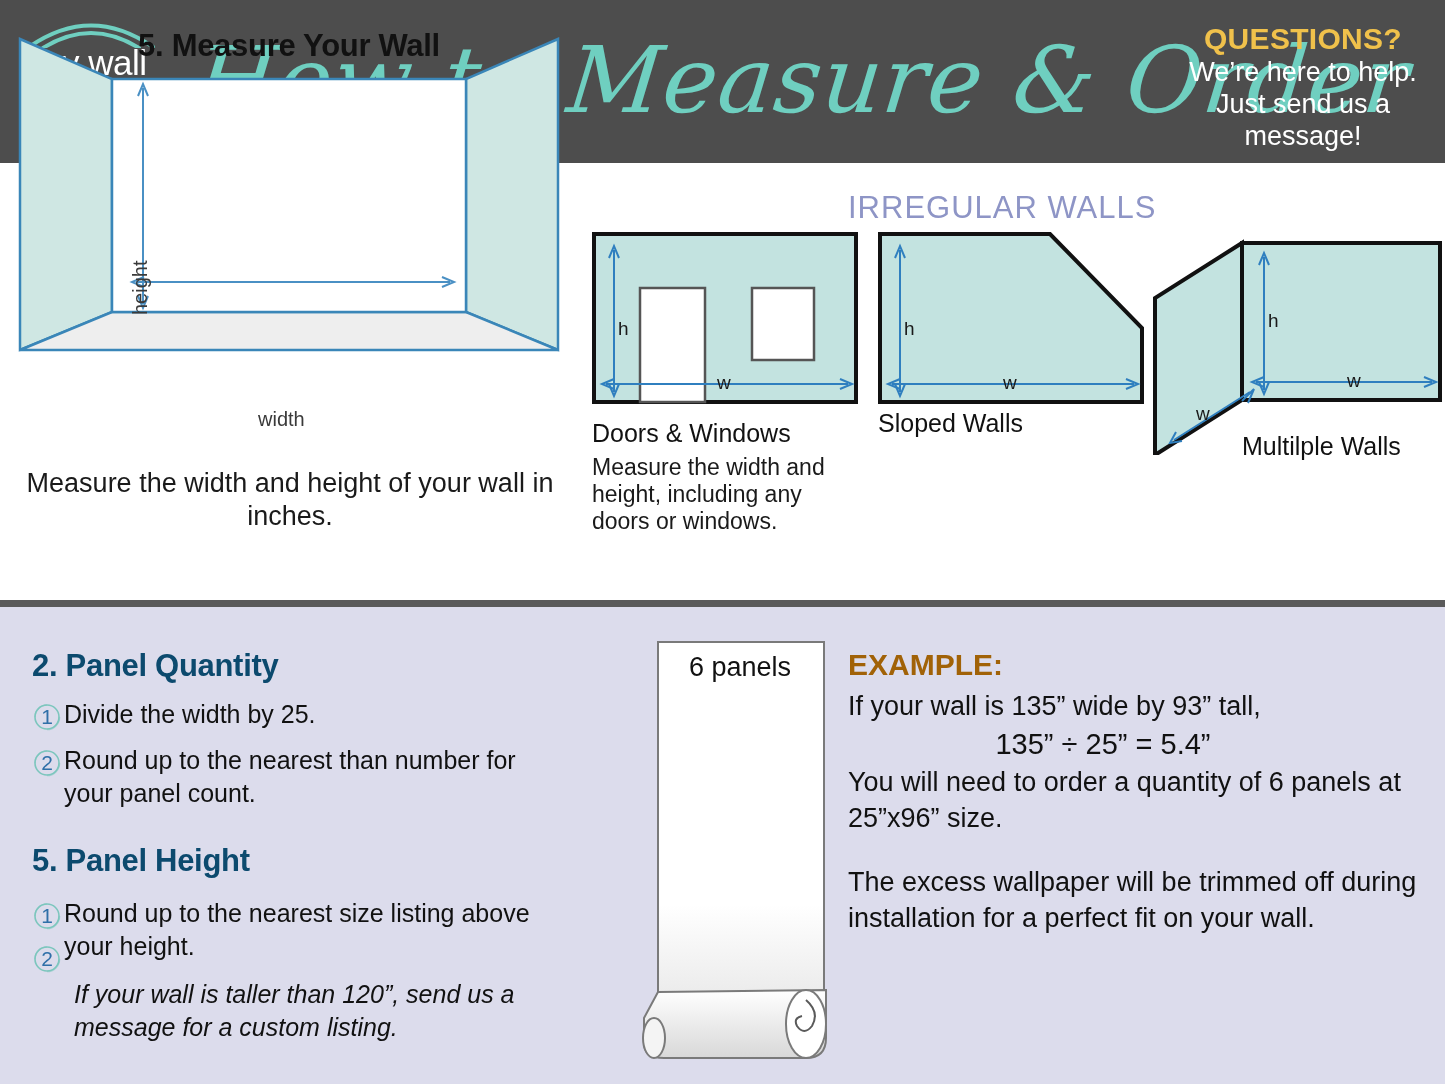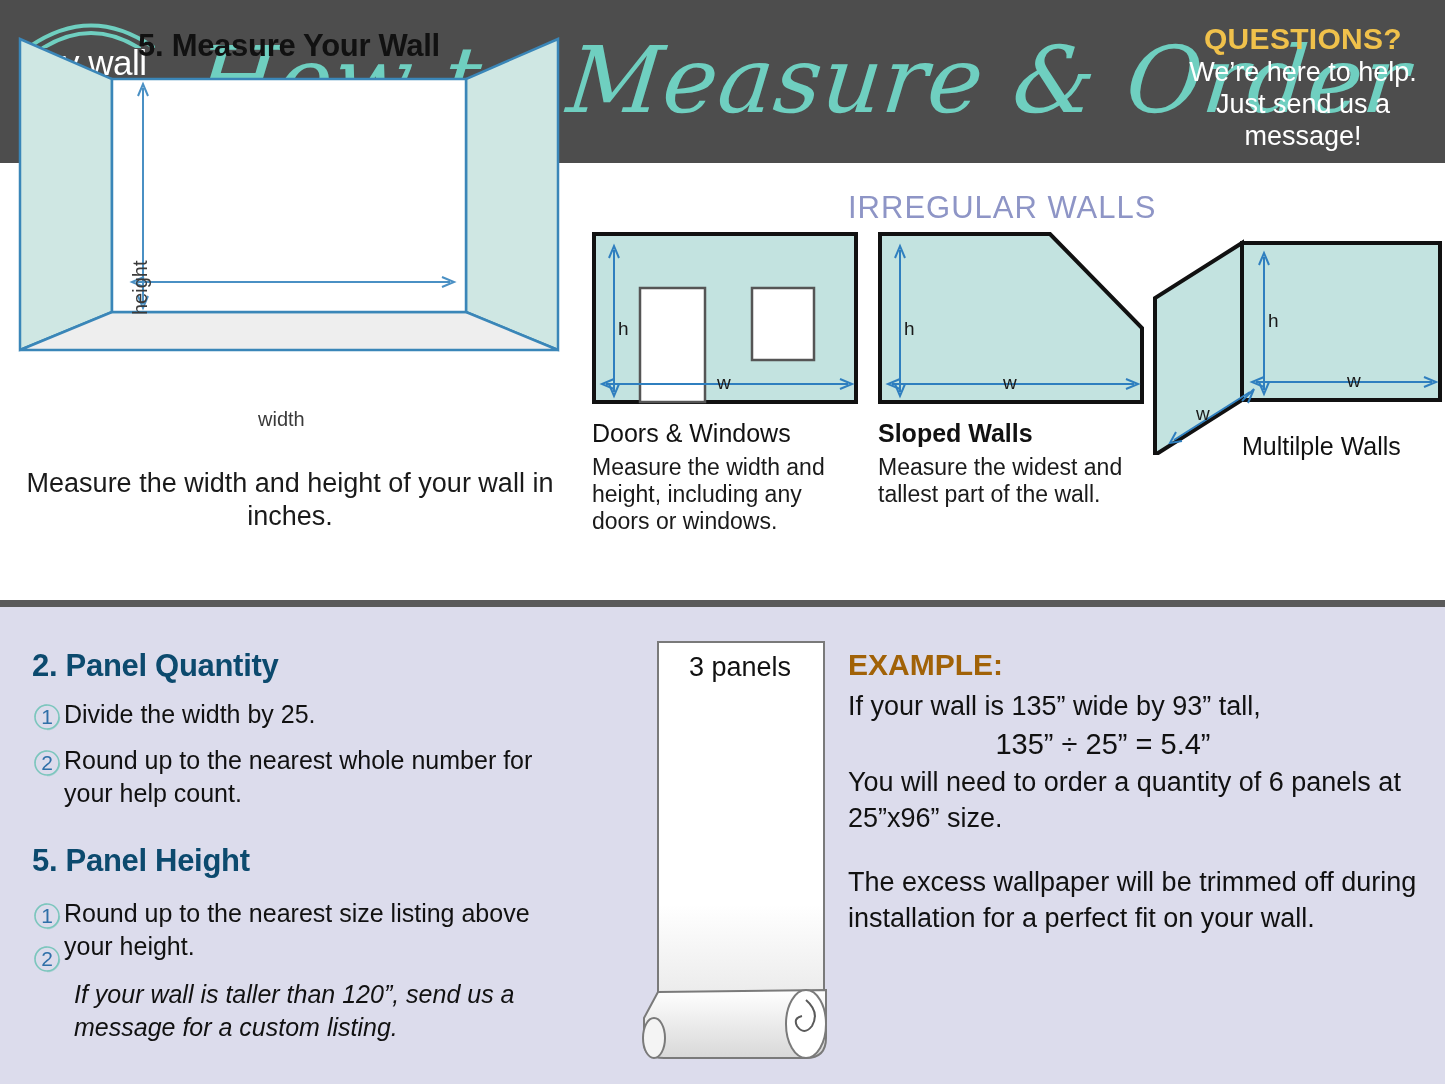--- a/index.html
+++ b/index.html
@@ -232,22 +232,21 @@
       <line x1="22" y1="18" x2="22" y2="160"></line>
       <polyline points="17,26 22,14 27,26"></polyline>
       <polyline points="17,152 22,164 27,152"></polyline>
       <line x1="14" y1="152" x2="256" y2="152"></line>
       <polyline points="22,147 10,152 22,157"></polyline>
       <polyline points="248,147 260,152 248,157"></polyline>
     </g>
   </svg>
   <div class="dim-lbl" style="left:26px;top:86px;">h</div>
   <div class="dim-lbl" style="left:125px;top:140px;">w</div>
-  <div class="iw-name" style="margin-top:10px;font-weight:bold;">Sloped Walls</div>
-  <div class="iw-desc" style="margin-top:6px;">Measure the widest and tallest part of the wall.</div>
+  <div class="iw-name" style="">Sloped Walls</div>
 </div>
 
 <div class="iw" style="left:1152px;top:225px;width:290px;">
   <svg width="290" height="230" viewBox="0 0 290 230">
     <polygon points="90,18 90,175 3,230 3,73" fill="#c3e3e0" stroke="#111111" stroke-width="4"></polygon>
     <rect x="90" y="18" width="198" height="157" fill="#c3e3e0" stroke="#111111" stroke-width="4"></rect>
     <g stroke="#2f7fbf" stroke-width="2" fill="none">
       <line x1="112" y1="32" x2="112" y2="165"></line>
       <polyline points="107,40 112,28 117,40"></polyline>
       <polyline points="107,157 112,169 117,157"></polyline>
@@ -285,21 +284,21 @@
 
 <div class="bullet" style="left:30px;top:744px;width:520px;">
   <span class="marker">
     <svg width="34" height="34" viewBox="0 0 34 34">
       <circle cx="17" cy="17" r="12" fill="none" stroke="#7cc6bd" stroke-width="1.6"></circle>
       <path d="M5 17 A12 12 0 0 1 17 5" fill="none" stroke="#7cc6bd" stroke-width="1.6" opacity="0.55"></path>
       <path d="M29.5 17 A12.5 12.5 0 0 1 17 29.5" fill="none" stroke="#7cc6bd" stroke-width="1.6" opacity="0.55"></path>
     </svg>
     <span>2</span>
   </span>
-  <span class="btext">Round up to the nearest whole number for your help count.</span>
+  <span class="btext">Round up to the nearest than number for your panel count.</span>
 </div>
 
 <div class="h2 step-title-3">5. Panel Height</div>
 
 <div class="bullet" style="left:30px;top:897px;width:540px;">
   <span class="marker">
     <svg width="34" height="34" viewBox="0 0 34 34">
       <circle cx="17" cy="17" r="12" fill="none" stroke="#7cc6bd" stroke-width="1.6"></circle>
       <path d="M5 17 A12 12 0 0 1 17 5" fill="none" stroke="#7cc6bd" stroke-width="1.6" opacity="0.55"></path>
       <path d="M29.5 17 A12.5 12.5 0 0 1 17 29.5" fill="none" stroke="#7cc6bd" stroke-width="1.6" opacity="0.55"></path>
@@ -333,21 +332,21 @@
       <stop offset="0%" stop-color="#ffffff"></stop>
       <stop offset="100%" stop-color="#d8d8d8"></stop>
     </linearGradient>
   </defs>
   <rect x="28" y="4" width="166" height="350" fill="url(#sheetGrad)" stroke="#7a7a7a" stroke-width="2"></rect>
   <path d="M28 354 L14 380 L14 405 Q14 420 34 420 L176 420 Q196 420 196 400 L196 352 Z" fill="url(#curlGrad)" stroke="#7a7a7a" stroke-width="2"></path>
   <ellipse cx="176" cy="386" rx="20" ry="34" fill="#ffffff" stroke="#7a7a7a" stroke-width="2"></ellipse>
   <path d="M176 362 Q190 374 182 388 Q174 398 167 388 Q163 380 172 378" fill="none" stroke="#5a5a5a" stroke-width="2"></path>
   <ellipse cx="24" cy="400" rx="11" ry="20" fill="#f4f4f4" stroke="#7a7a7a" stroke-width="2"></ellipse>
 </svg>
-<div class="roll-label">3 panels</div>
+<div class="roll-label">6 panels</div>
 
 <div class="example">
   <div class="ex-title">EXAMPLE:</div>
   <div class="ex-line">If your wall is 135” wide by 93” tall,</div>
   <div class="ex-eq">135” ÷ 25” = 5.4”</div>
   <div class="ex-line">You will need to order a quantity of 6 panels at 25”x96” size.</div>
   <div class="ex-gap"></div>
   <div class="ex-line">The excess wallpaper will be trimmed off during installation for a perfect fit on your wall.</div>
 </div>
 

